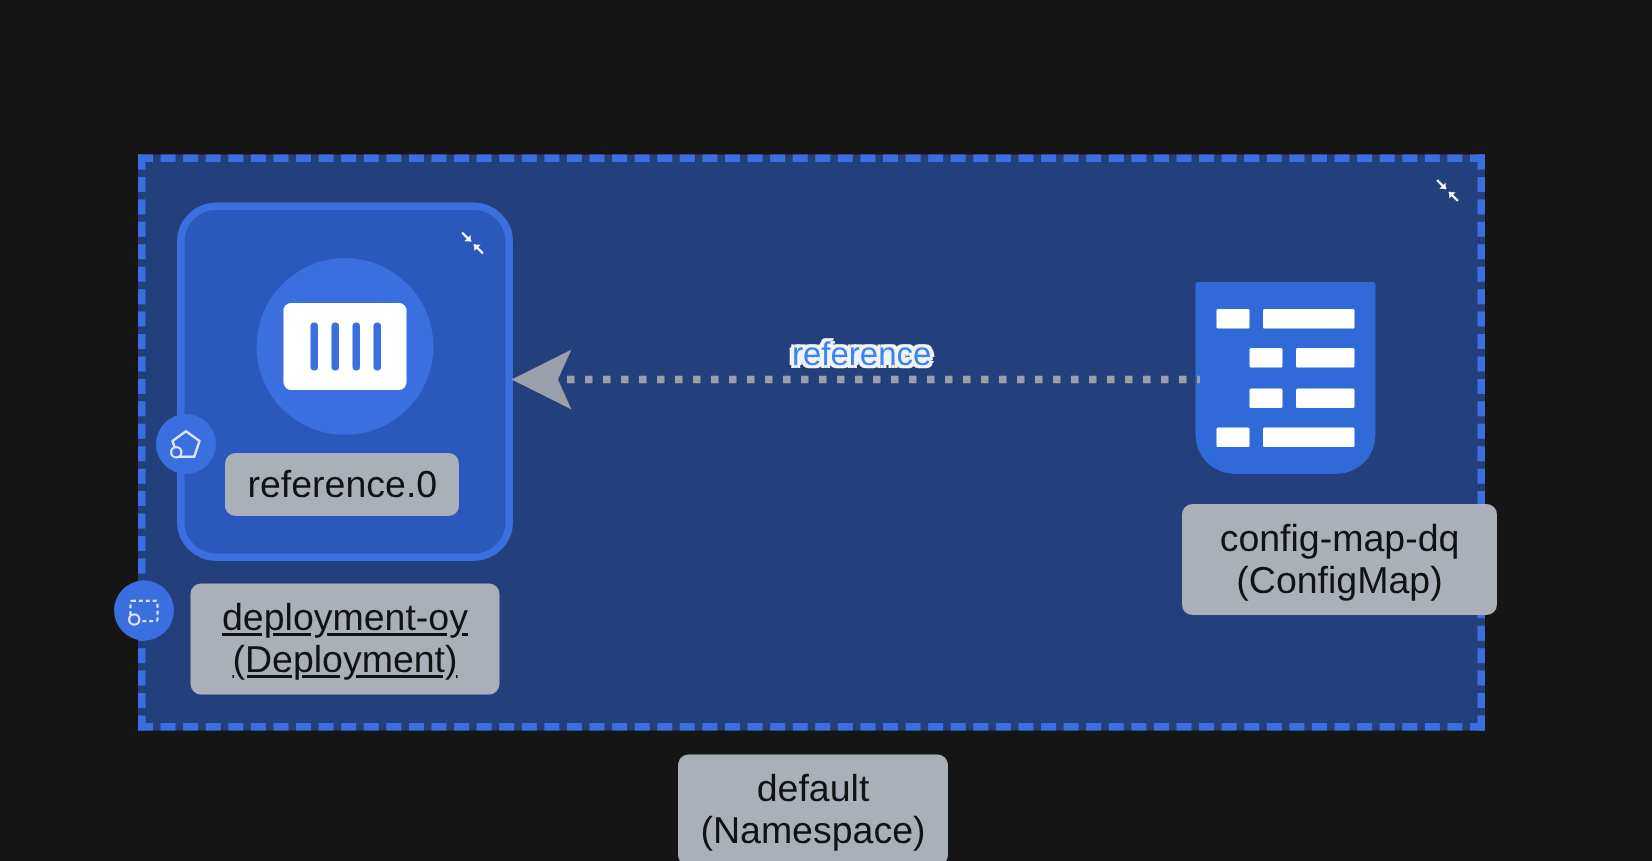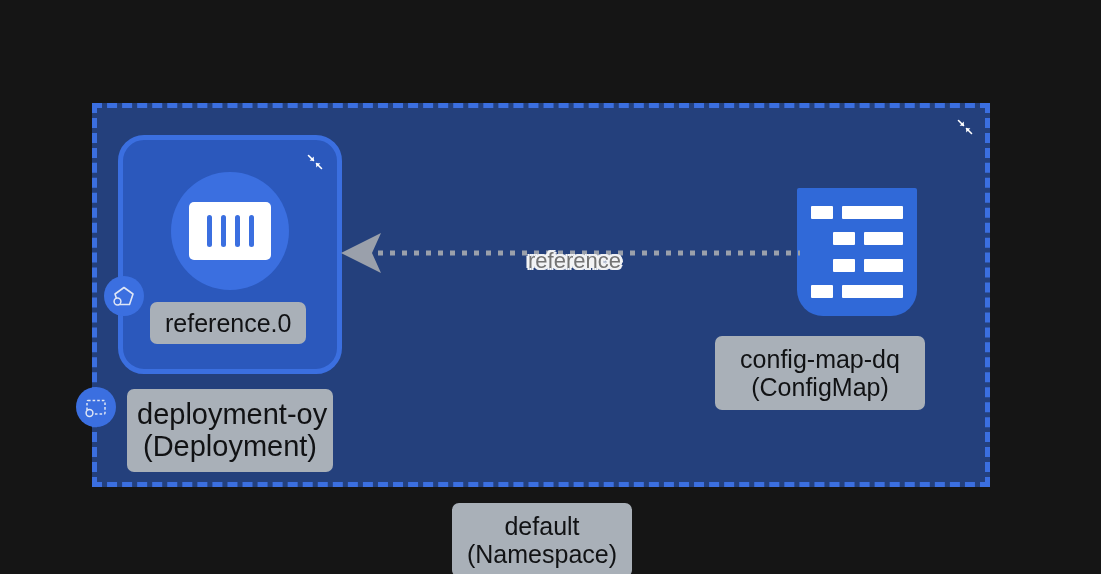--- a/index.html
+++ b/index.html
@@ -104,25 +104,26 @@
   .chip-containers {
     left: 150px;
     top: 302px;
     font-size: 25px;
     padding: 7px 15px;
   }
   .chip-deployment {
     left: 127px;
     top: 389px;
     width: 206px;
-    font-size: 29px;
+    font-size: 25px;
     padding: 9px 10px;
+    text-decoration: underline;
   }
   .chip-configmap {
-    left: 715px;
+    left: 788px;
     top: 336px;
     width: 210px;
     font-size: 25px;
     padding: 9px 10px;
   }
   .chip-namespace {
     left: 452px;
     top: 503px;
     width: 180px;
     font-size: 25px;
@@ -185,23 +186,23 @@
     position: absolute;
     left: 0;
     top: 0;
     width: 1101px;
     height: 574px;
     pointer-events: none;
   }
   .edge-label {
     position: absolute;
     left: 524px;
-    top: 248px;
+    top: 223px;
     font-size: 22px;
-    color: #737373;
+    color: #3b82f6;
     background: transparent;
     padding: 0 4px;
     text-shadow:
       -2px 0 #f2f3f5, 2px 0 #f2f3f5, 0 -2px #f2f3f5, 0 2px #f2f3f5,
       -2px -2px #f2f3f5, 2px -2px #f2f3f5, -2px 2px #f2f3f5, 2px 2px #f2f3f5,
       -3px 0 #f2f3f5, 3px 0 #f2f3f5;
     white-space: nowrap;
   }
 </style>
 </head>

